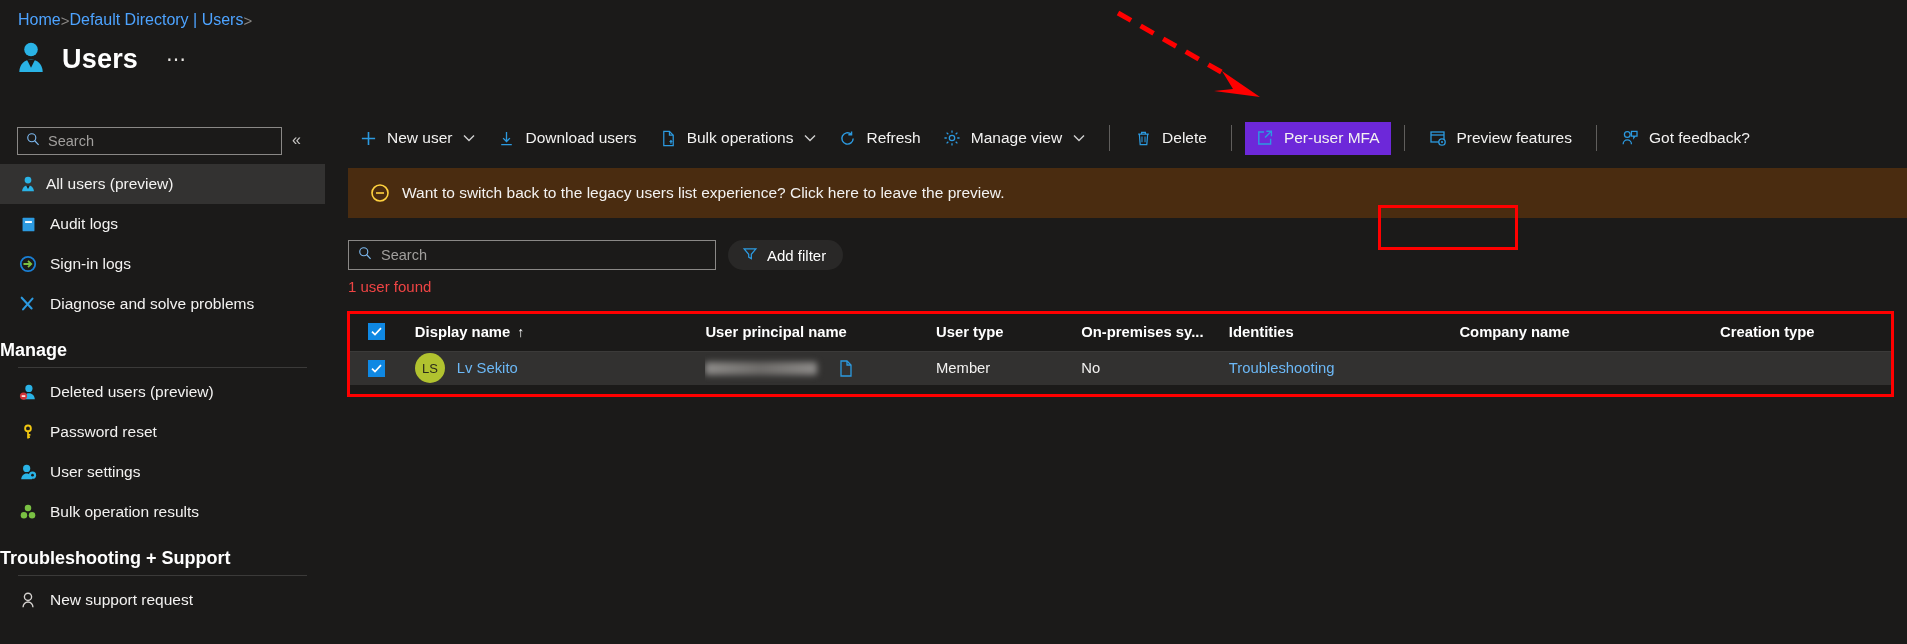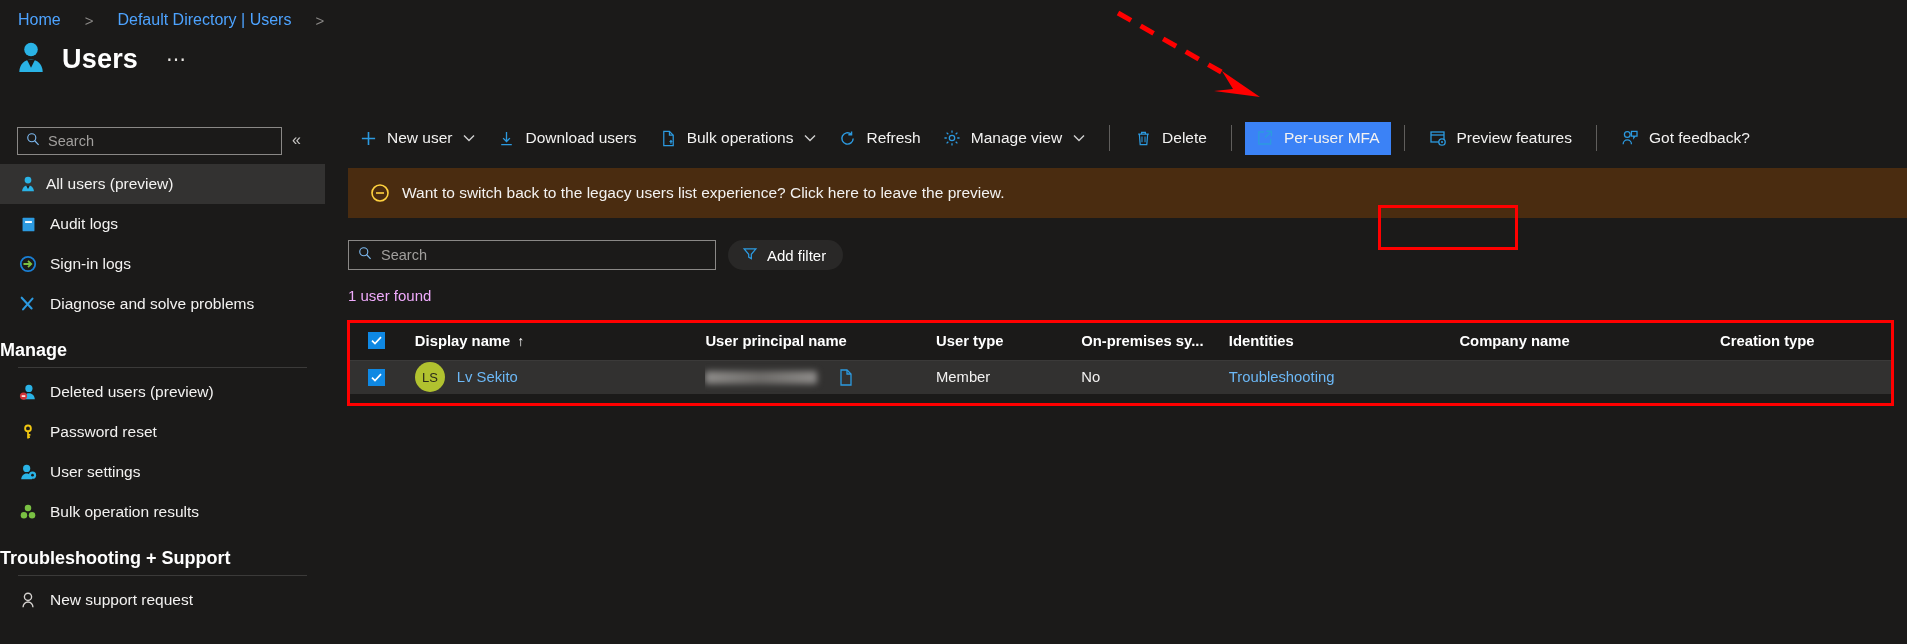--- a/index.html
+++ b/index.html
@@ -8,21 +8,21 @@
     background: #1b1a19;
     font-family: "Liberation Sans", sans-serif;
     color: #ffffff;
     overflow: hidden;
   }
   .page { position: relative; width: 1907px; height: 644px; }
 
   
   .breadcrumb {
     position: absolute; left: 18px; top: 11px;
-    display: flex; align-items: center; gap: 24px;
+    display: flex; align-items: center; gap: 0;
     font-size: 16px;
   }
   .crumb { color: #4da3ff; cursor: pointer; }
   .crumb-sep { color: #8a8886; font-size: 15px; }
 
   
   .title-row {
     position: absolute; left: 14px; top: 40px;
     display: flex; align-items: center; gap: 14px;
   }
@@ -71,21 +71,21 @@
     display: flex; align-items: center; gap: 0;
   }
   .tb-btn {
     display: flex; align-items: center; gap: 9px;
     padding: 7px 11px; cursor: pointer;
     font-size: 15.5px; color: #f3f2f1; white-space: nowrap;
   }
   .tb-ico { display: flex; align-items: center; justify-content: center; width: 19px; height: 19px; flex: 0 0 19px; }
   .tb-caret { color: #d0d0d0; font-size: 12px; margin-left: 2px; }
   .tb-sep { width: 1px; height: 26px; background: #605e5c; margin: 0 13px; }
-  .tb-btn.highlight { background: #3b82f6; }
+  .tb-btn.highlight { background: #6d28d9; }
 
   
   .anno-box-mfa {
     position: absolute; left: 1030px; top: 95px;
     width: 140px; height: 45px;
     border: 3px solid #ff0000; pointer-events: none;
   }
 
   
   .banner {
@@ -109,21 +109,21 @@
     background: transparent; border: none; outline: none;
     color: #d6d3d0; font-size: 14.5px; width: 100%;
     font-family: "Liberation Sans", sans-serif;
   }
   .tbl-search input::placeholder { color: #a19f9d; }
   .add-filter {
     height: 30px; background: #292827; border-radius: 15px;
     display: flex; align-items: center; gap: 9px;
     padding: 0 17px 0 14px; cursor: pointer; font-size: 15px;
   }
-  .result-count { margin-top: 17px; font-size: 15px; color: #f0abfc; }
+  .result-count { margin-top: 8px; font-size: 15px; color: #ef4444; }
 
   
   .table-wrap { position: relative; margin-top: 18px; width: 1545px; }
   .anno-box-table {
     position: absolute; left: -1px; top: -2px;
     width: 1547px; height: 86px;
     border: 3px solid #ff0000; pointer-events: none; z-index: 5;
   }
   table { border-collapse: collapse; width: 1545px; table-layout: fixed; }
   thead th {

